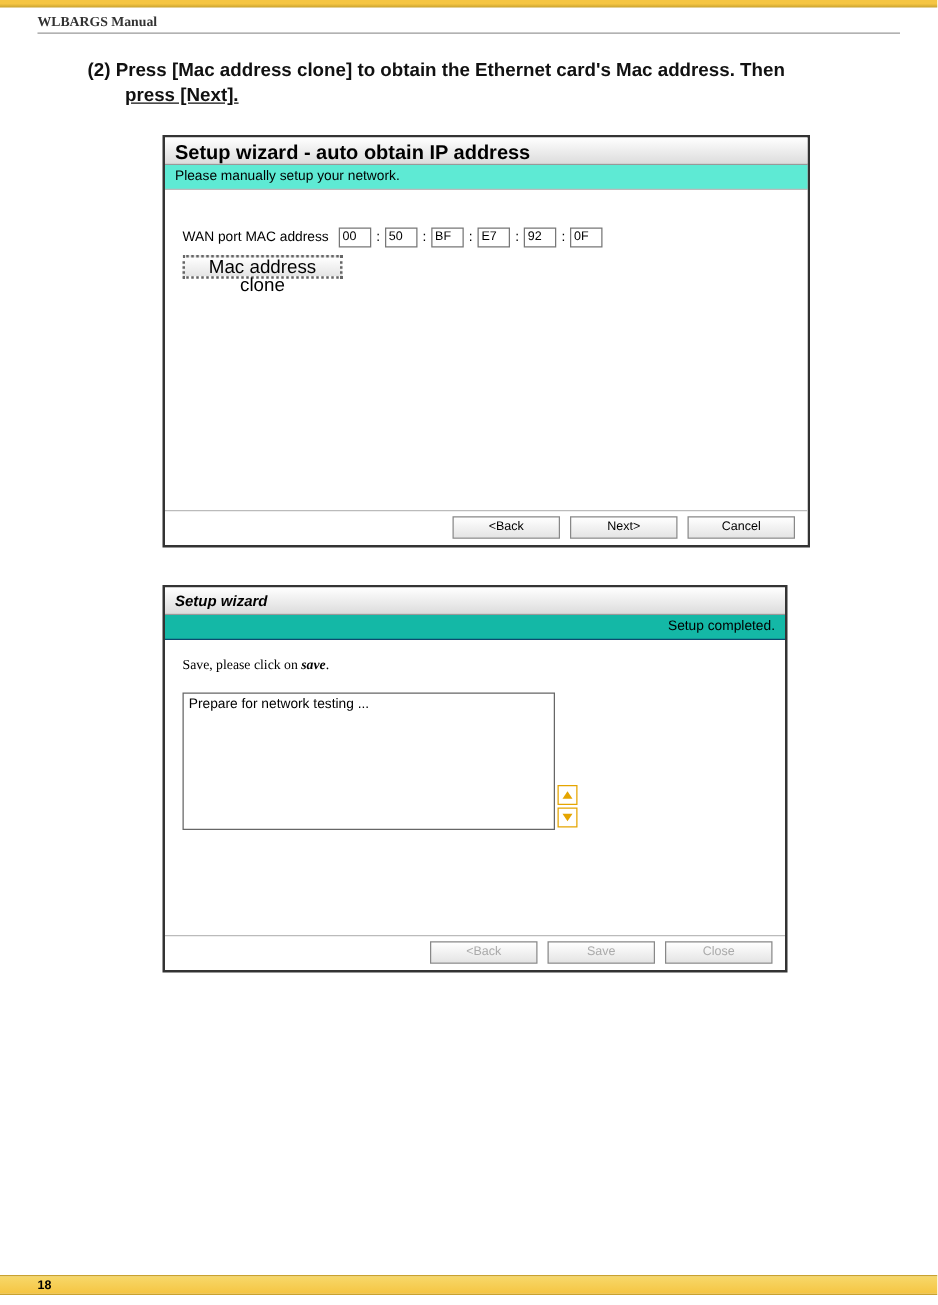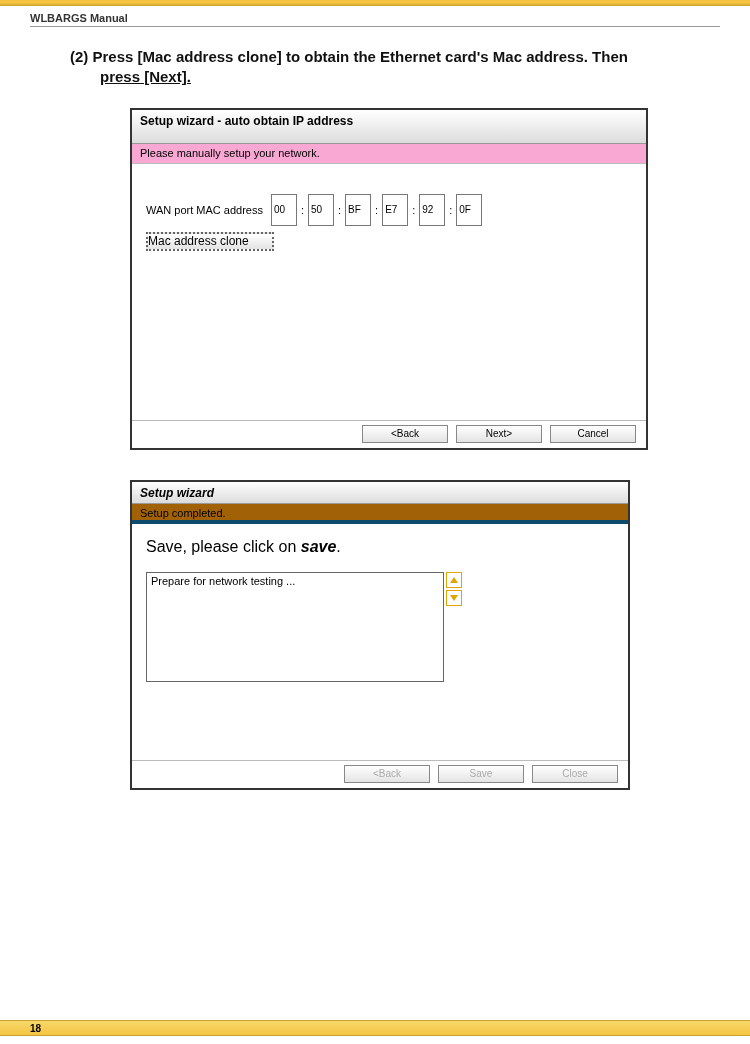--- a/index.html
+++ b/index.html
@@ -13,20 +13,21 @@
   .header-band {
     width: 100%;
     height: 6px;
     background: linear-gradient(to bottom, #f5c542 0%, #f5c542 50%, #c9a22f 100%);
   }
   .manual-title {
     font-size: 11px;
     font-weight: bold;
     color: #333;
     padding: 6px 0 0 30px;
+    font-family: Liberation Serif, serif;
   }
   .title-underline {
     margin: 2px 30px 0 30px;
     height: 1px;
     background: #999;
   }
   .content {
     padding: 20px 60px 0 70px;
   }
   .step-text {
@@ -42,70 +43,70 @@
     text-decoration: underline;
   }
 
   
   .shot1 {
     width: 518px;
     margin: 0 0 30px 60px;
     border: 2px solid #333;
   }
   .shot1-title {
-    height: 34px;
+    height: 22px;
     background: linear-gradient(to bottom, #ffffff, #dcdcdc);
     border-bottom: 1px solid #999;
-    font-size: 12px;
+    font-size: 16px;
     font-weight: bold;
     padding: 4px 8px;
     color: #000;
   }
   .shot1-desc {
     height: 20px;
     border-bottom: 1px solid #bbb;
     font-size: 11px;
     padding: 3px 8px;
     color: #000;
-    background: #f9a8d4;
+    background: #5eead4;
   }
   .shot1-body {
     height: 256px;
     background: #fff;
     padding: 30px 14px 10px 14px;
     position: relative;
   }
   .mac-row {
     display: flex;
     align-items: center;
     gap: 4px;
     font-size: 11px;
     color: #000;
   }
   .mac-label {
     font-size: 11px;
     margin-right: 4px;
   }
   .mac-input {
     width: 26px;
-    height: 32px;
+    height: 16px;
     border: 1px solid #777;
     font-size: 10px;
     padding: 0 2px;
     background: #fff;
   }
   .colon { font-size: 11px; }
   .clone-btn {
     margin-top: 6px;
     width: 128px;
     height: 19px;
     border: 2px dotted #666;
     background: linear-gradient(to bottom, #fff, #e4e4e4);
-    font-size: 12px;
-    text-align: left;
+    font-size: 15px;
+    text-align: center;
     line-height: 15px;
     cursor: pointer;
   }
   .shot1-footer {
     height: 28px;
     border-top: 1px solid #bbb;
     background: #fff;
     display: flex;
     justify-content: flex-end;
     align-items: center;
@@ -134,42 +135,44 @@
     height: 22px;
     background: linear-gradient(to bottom, #ffffff, #dcdcdc);
     border-bottom: 1px solid #999;
     font-size: 12px;
     font-weight: bold;
     padding: 4px 8px;
     font-style: italic;
   }
   .shot2-desc {
     height: 20px;
-    border-bottom: 4px solid #0c4a6e;
+    border-bottom: 1px solid #0c4a6e;
     font-size: 11px;
     padding: 3px 8px;
-    background: #a16207;
+    background: #14b8a6;
+    text-align: right;
   }
   .shot2-body {
     height: 236px;
     background: #fff;
     padding: 14px 14px 10px 14px;
   }
   .save-text {
-    font-size: 16px;
+    font-size: 11px;
     margin-bottom: 16px;
+    font-family: Liberation Serif, serif;
   }
   .save-text .italic { font-style: italic; font-weight: bold; }
   .result-label {
     font-size: 11px;
     margin-bottom: 2px;
   }
   .result-wrap {
     display: flex;
-    align-items: flex-start;
+    align-items: flex-end;
   }
   .result-box {
     width: 298px;
     height: 110px;
     border: 1px solid #666;
     font-size: 11px;
     padding: 2px 4px;
     background: #fff;
   }
   .scroll-btns {

